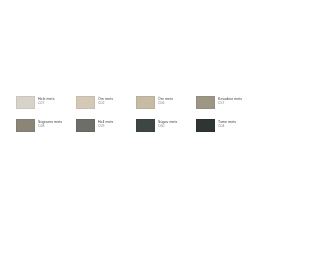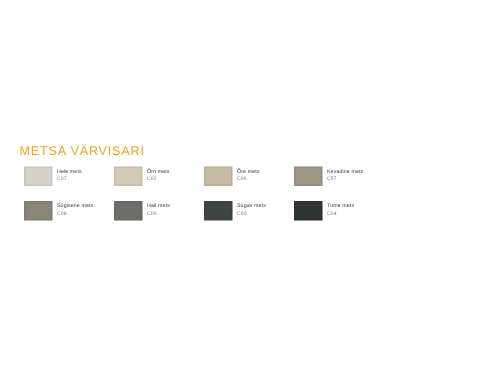--- a/index.html
+++ b/index.html
@@ -76,21 +76,20 @@
     white-space: nowrap;
   }
 </style>
 </head>
 <body style="background: rgb(255, 255, 255);">
 
 <div class="page">
 
   <div class="palette-block">
 
-    <div class="palette-title" style="color: rgb(231, 165, 49);">METSA VÄRVISARI</div>
 
     <div class="swatch-grid">
 
       <div class="swatch-cell">
         <div class="swatch-chip" style="background-color: rgb(216, 211, 201);"></div>
         <div class="swatch-text">
           <span class="swatch-name">Hele mets</span>
           <span class="swatch-code">C07</span>
         </div>
       </div>

